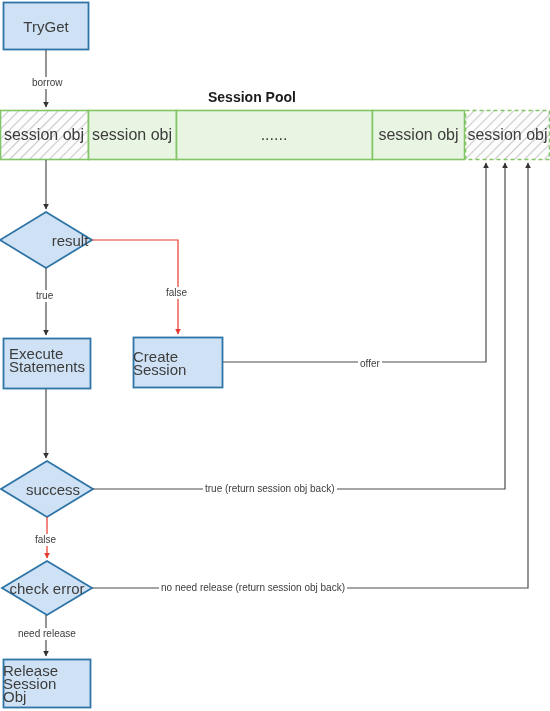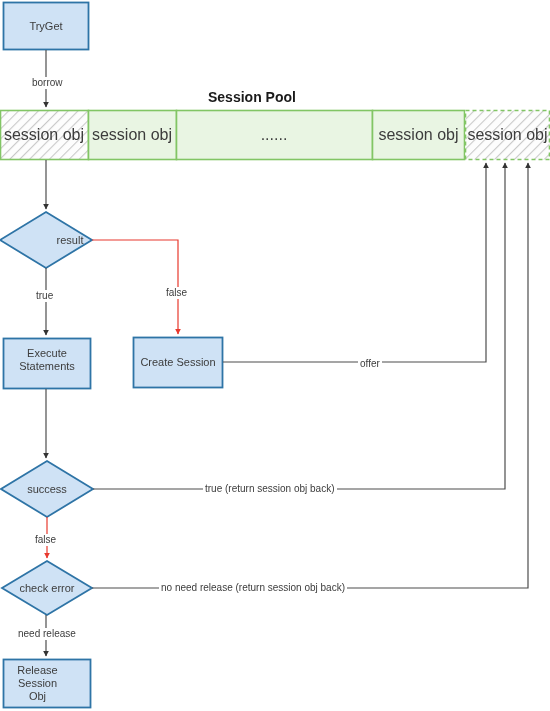--- a/index.html
+++ b/index.html
@@ -20,23 +20,23 @@
     left: 0;
     top: 0;
     width: 550px;
     height: 711px;
   }
   .node-label {
     position: absolute;
     display: flex;
     align-items: center;
     justify-content: center;
-    text-align: center;
+    text-align: left;
     color: #3c3c3c;
-    font-size: 11px;
+    font-size: 15px;
     line-height: 13px;
     pointer-events: none;
     white-space: pre-line;
   }
   .edge-label {
     position: absolute;
     color: #3c3c3c;
     font-size: 10px;
     line-height: 12px;
     background: #ffffff;
@@ -132,21 +132,21 @@
   <div class="cell-label" style="left:88px; top:110px; width:88px; height:50px;">session obj</div>
   <div class="cell-label" style="left:176px; top:110px; width:196px; height:50px;">......</div>
   <div class="cell-label" style="left:372px; top:110px; width:93px; height:50px;">session obj</div>
   <div class="cell-label" style="left:465px; top:110px; width:85px; height:50px;">session obj</div>
 
   <div class="node-label" style="left:3px; top:2px; width:86px; height:48px;">TryGet</div>
   <div class="node-label" style="left:0px; top:212px; width:92px; height:56px;margin-left:24px;">result</div>
   <div class="node-label" style="left:3px; top:338px; width:88px; height:43px;">Execute
 Statements</div>
   <div class="node-label" style="left:133px; top:337px; width:90px; height:51px;">Create Session</div>
-  <div class="node-label" style="left:1px; top:461px; width:92px; height:56px;">success</div>
+  <div class="node-label" style="left:7px; top:461px; width:92px; height:56px;">success</div>
   <div class="node-label" style="left:2px; top:561px; width:90px; height:54px;">check error</div>
   <div class="node-label" style="left:3px; top:659px; width:69px; height:49px;">Release Session
 Obj</div>
 
   <div class="edge-label" style="left:30px; top:77px;">borrow</div>
   <div class="edge-label" style="left:34px; top:290px;">true</div>
   <div class="edge-label" style="left:164px; top:287px;">false</div>
   <div class="edge-label" style="left:358px; top:358px;">offer</div>
   <div class="edge-label" style="left:203px; top:483px;">true (return session obj back)</div>
   <div class="edge-label" style="left:33px; top:534px;">false</div>

